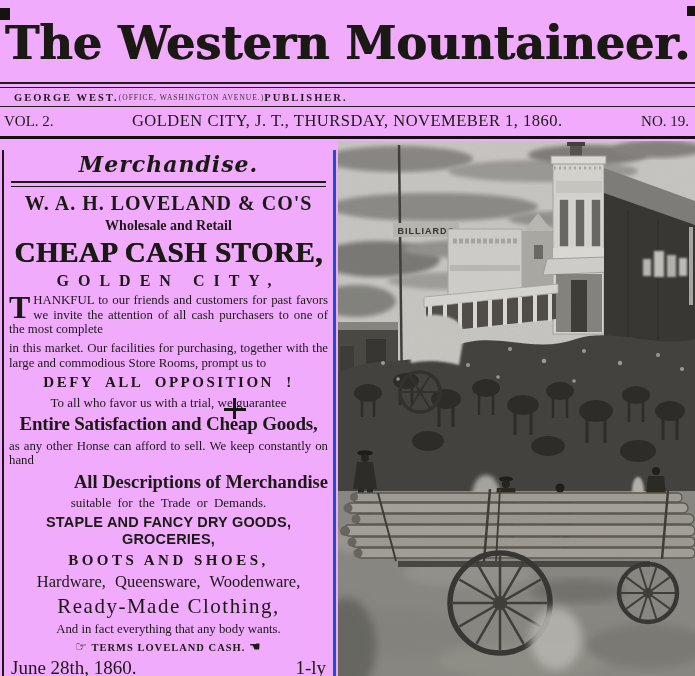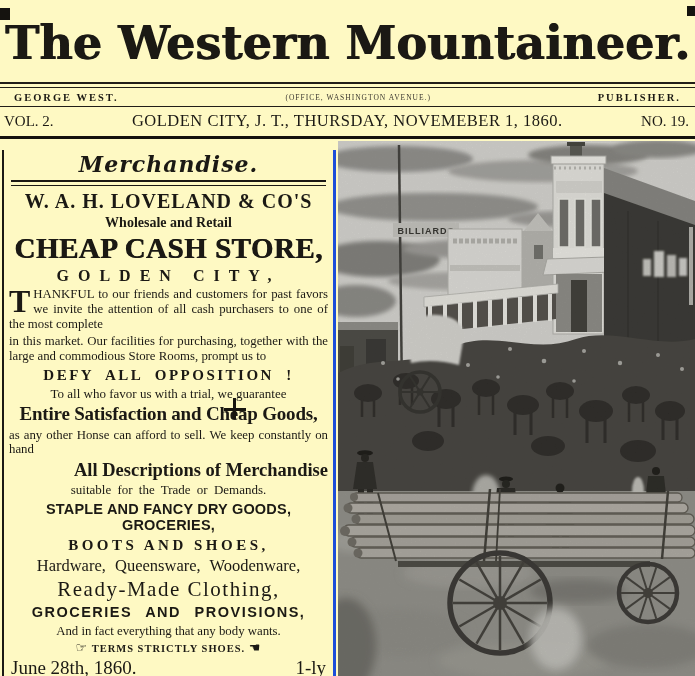--- a/index.html
+++ b/index.html
@@ -1,26 +1,26 @@
 <!DOCTYPE html>
 <html><head>
 <meta charset="utf-8">
 <style>
   html,body{margin:0;padding:0;background:#e9e8e4;}
-  #page{position:relative;width:695px;height:676px;background:#fef9c3;color:#1b1914;
+  #page{position:relative;width:695px;height:676px;background:#f0abfc;color:#1b1914;
         font-family:"Liberation Serif",serif;overflow:hidden;text-decoration:underline;}
   
   #masthead{position:absolute;left:0;top:0;width:695px;}
   .smudge{position:absolute;background:#15130f;}
   #smudge-l{left:0;top:8px;width:10px;height:12px;}
   #smudge-r{right:0;top:6px;width:8px;height:10px;}
   .title{margin-top:12px;text-align:center;font-family:"DejaVu Serif",serif;font-weight:bold;
          font-size:46px;line-height:62px;letter-spacing:0px;text-shadow:1px 0 #1b1914;}
   .rule-double{height:3px;border-top:2px solid #211e18;border-bottom:1px solid #211e18;margin-top:8px;}
-  .pubrow{display:flex;justify-content:space-between;align-items:center;padding:4px 14px 3px 14px;}
+  .pubrow{display:flex;justify-content:flex-start;align-items:center;padding:4px 14px 3px 14px;}
   .editor,.publisher{font-size:10.5px;font-weight:bold;letter-spacing:2px;}
   .office{font-size:7.5px;letter-spacing:1px;color:#3a372f;}
   .rule-thin{border-top:1.5px solid #211e18;}
   .daterow{display:flex;justify-content:space-between;align-items:baseline;padding:4px 6px 3px 4px;}
   .vol,.issue{font-size:15px;}
   .dateline{font-size:16.5px;letter-spacing:0.5px;}
   .rule-thick{border-top:3px solid #14120e;margin-top:2px;}
   
   #ad{position:absolute;left:2px;top:150px;width:334px;height:535px;box-sizing:border-box;
       border-left:2px solid #1b1914;border-right:3px solid #1d4ed8;border-bottom:3px solid #1b1914;
@@ -104,23 +104,22 @@
       <div class="defy">DEFY ALL OPPOSITION !</div>
       <div class="trial">To all who favor us with a trial, we guarantee</div>
       <div class="satisfaction">Entire Satisfaction and Cheap Goods,</div>
       <p class="body">as any other Honse can afford to sell.  We keep constantly on hand</p>
       <div class="descriptions">All Descriptions of Merchandise</div>
       <div class="suitable">suitable for the Trade or Demands.</div>
       <div class="staple">STAPLE AND FANCY DRY GOODS, GROCERIES,</div>
       <div class="boots">BOOTS AND SHOES,</div>
       <div class="hardware">Hardware, Queensware, Woodenware,</div>
       <div class="clothing">Ready-Made Clothing,</div>
-      <div class="provisions">GROCERIES AND PROVISIONS,</div>
       <div class="everything">And in fact everything that any body wants.</div>
-      <div class="terms"><span class="hand">☞</span> <span>TERMS STRICTLY SHOES.</span> <span class="hand">☚</span></div>
+      <div class="terms"><span class="hand">☞</span> <span>TERMS LOVELAND CASH.</span> <span class="hand">☚</span></div>
       <div class="adfoot">
         <span>June 28th, 1860.</span>
         <span>1-ly</span>
       </div>
     </div>
   </div>
 
   <div id="photo">
     <svg width="357" height="535" viewBox="0 0 357 535" xmlns="http://www.w3.org/2000/svg">
       <defs>

